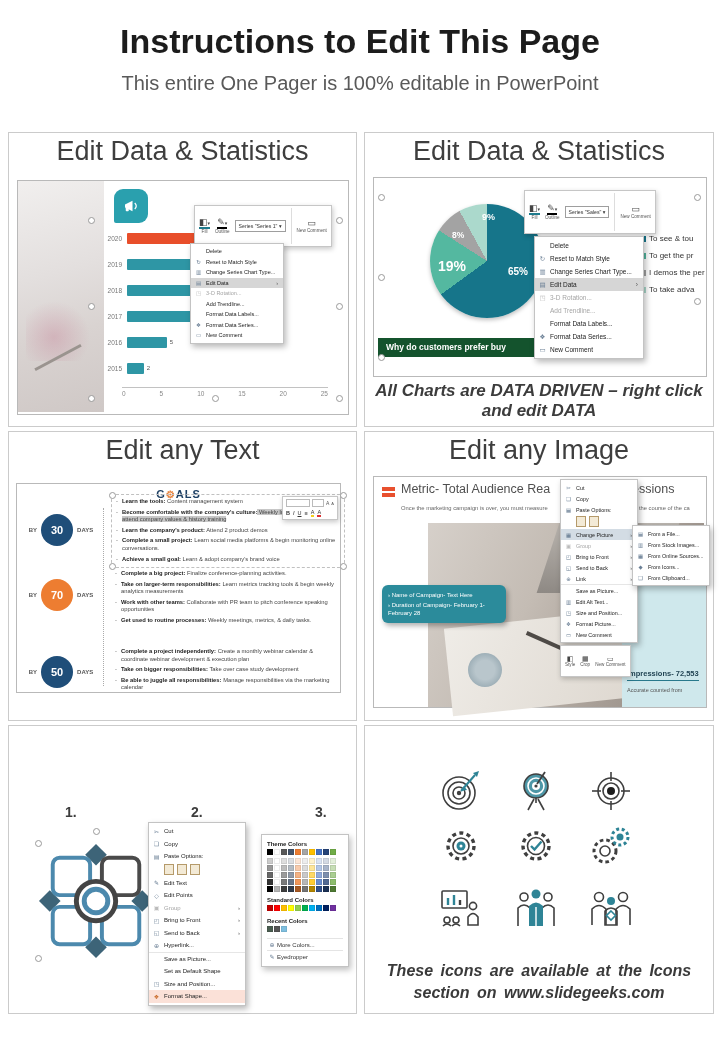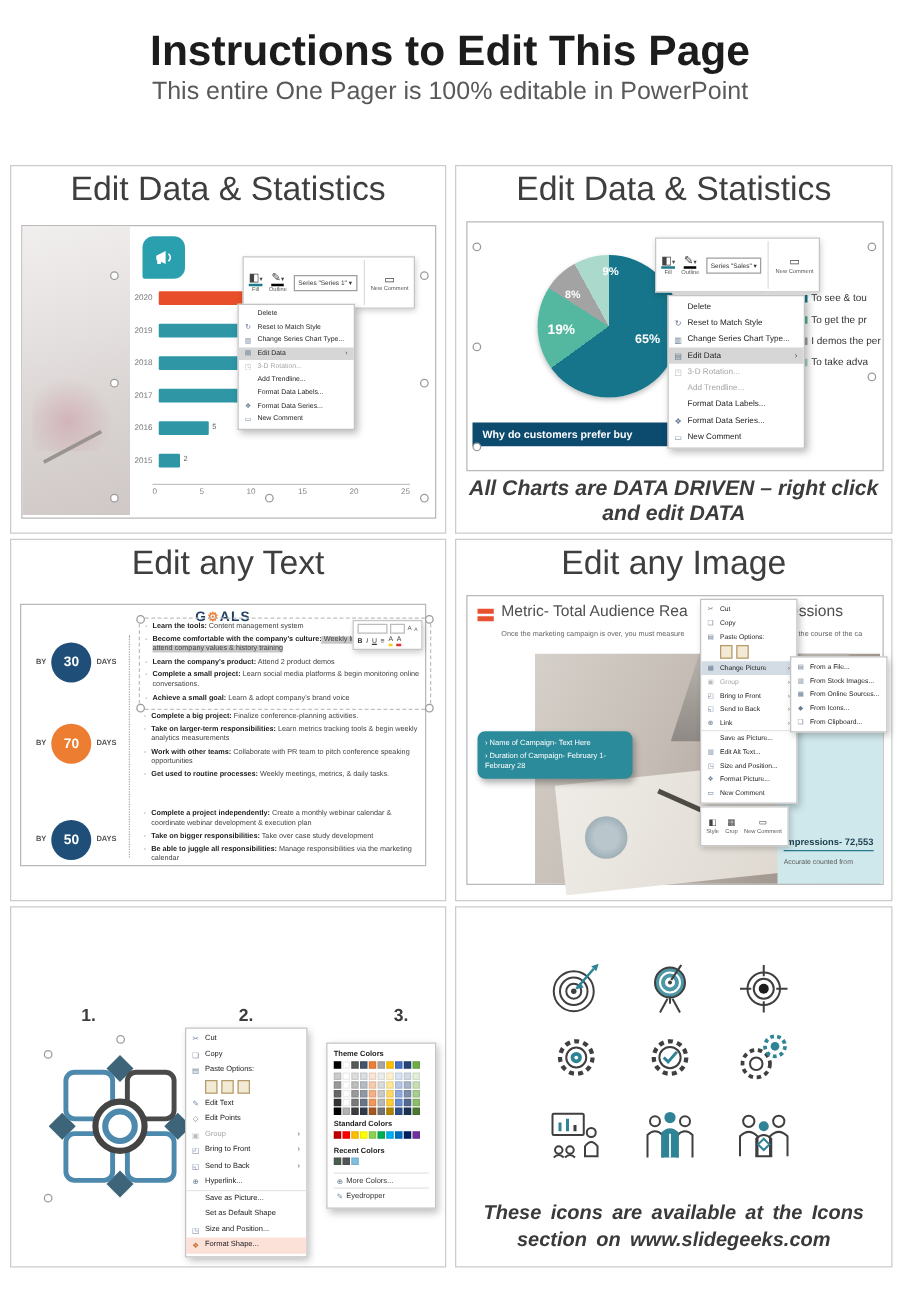--- a/index.html
+++ b/index.html
@@ -59,21 +59,21 @@
   .icw{position:absolute;width:44px;height:44px;}
   .cap{font-weight:bold;font-style:italic;color:#3a3a3a;text-align:center;}
   .steplab{position:absolute;font-size:14px;font-weight:bold;color:#3d3d3d;}
 </style>
 </head>
 <body>
 
 <div id="page">
 
   <div class="abs" style="left:0;top:22px;width:720px;text-align:center;font-size:34px;font-weight:bold;color:#1c1c1c;">Instructions to Edit This Page</div>
-  <div class="abs" style="left:0;top:62px;width:720px;text-align:center;font-size:20px;color:#595959;">This entire One Pager is 100% editable in PowerPoint</div>
+  <div class="abs" style="left:0;top:72px;width:720px;text-align:center;font-size:20px;color:#595959;">This entire One Pager is 100% editable in PowerPoint</div>
 
   <div class="panel" style="left:8px;top:132px;width:347px;height:293px;">
     <div class="ph">Edit Data &amp; Statistics</div>
     <div class="shot" style="left:8px;top:47px;width:330px;height:233px;">
       <div class="abs" style="left:0;top:0;width:86px;height:231px;background:linear-gradient(165deg,#f1efee 0%,#e3dfde 40%,#d9d3d1 65%,#cfc8c6 100%);">
         <div class="abs" style="left:8px;top:120px;width:70px;height:60px;background:radial-gradient(circle at 40% 60%,rgba(196,122,146,.35),rgba(196,122,146,0) 65%);"></div>
         <div class="abs" style="left:14px;top:175px;width:52px;height:3px;background:#9a948f;transform:rotate(-28deg);"></div>
       </div>
       <div class="abs" style="left: 96px; top: 8px; width: 34px; height: 34px; border-radius: 9px 9px 9px 2px; display: flex; align-items: center; justify-content: center; background: rgb(42, 160, 174);" id="badge">
         <svg width="18" height="18" viewBox="0 0 24 24">
@@ -201,21 +201,21 @@
           </div>
       </div>
     </div>
   </div>
 
   <div class="panel" style="left:364px;top:132px;width:348px;height:293px;">
     <div class="ph">Edit Data &amp; Statistics</div>
     <div class="shot" style="left:8px;top:44px;width:332px;height:198px;">
       <div class="abs" style="left: 56px; top: 26px; width: 114px; height: 114px; border-radius: 50%; box-shadow: rgba(0, 0, 0, 0.25) 0px 2px 4px; background: conic-gradient(rgb(22, 117, 138) 0deg, rgb(22, 117, 138) 234deg, rgb(84, 184, 160) 234deg, rgb(84, 184, 160) 302.4deg, rgb(163, 163, 163) 302.4deg, rgb(163, 163, 163) 331.2deg, rgb(171, 217, 204) 331.2deg, rgb(171, 217, 204) 363.6deg);" id="pie">
         <span class="abs" style="left:78px;top:62px;font-size:10px;font-weight:bold;color:#fff;">65%</span>
-        <span class="abs" style="left:8px;top:54px;font-size:11px;font-weight:bold;color:#fff;">19%</span>
+        <span class="abs" style="left:8px;top:54px;font-size:14px;font-weight:bold;color:#fff;">19%</span>
         <span class="abs" style="left:22px;top:26px;font-size:8.5px;font-weight:bold;color:#fff;">8%</span>
         <span class="abs" style="left:52px;top:8px;font-size:9px;font-weight:bold;color:#fff;">9%</span>
       </div>
       <div class="abs" style="left:266px;top:52px;width:66px;">
         <div class="lgrow">
             <span class="lgsw" style="background: rgb(22, 117, 138);"></span>
             <span class="lgtx">To see &amp; tou</span>
           </div>
         <div class="lgrow">
             <span class="lgsw" style="background: rgb(84, 184, 160);"></span>
@@ -223,21 +223,21 @@
           </div>
         <div class="lgrow">
             <span class="lgsw" style="background: rgb(163, 163, 163);"></span>
             <span class="lgtx">I demos the per</span>
           </div>
         <div class="lgrow">
             <span class="lgsw" style="background: rgb(171, 217, 204);"></span>
             <span class="lgtx">To take adva</span>
           </div>
       </div>
-      <div class="abs" style="left: 4px; top: 160px; width: 196px; height: 19px; line-height: 19px; padding-left: 8px; font-size: 8.5px; font-weight: bold; color: rgb(255, 255, 255); white-space: nowrap; overflow: hidden; background: #0c4a6e;" id="banner">Why do customers prefer buy</div>
+      <div class="abs" style="left: 4px; top: 160px; width: 196px; height: 19px; line-height: 19px; padding-left: 8px; font-size: 8.5px; font-weight: bold; color: rgb(255, 255, 255); white-space: nowrap; overflow: hidden; background: #14532d;" id="banner">Why do customers prefer buy</div>
       <div class="hdl" style="left:4px;top:16px;"></div>
       <div class="hdl" style="left:4px;top:96px;"></div>
       <div class="hdl" style="left:4px;top:176px;"></div>
       <div class="hdl" style="left:320px;top:16px;"></div>
       <div class="hdl" style="left:320px;top:120px;"></div>
 
       <div class="mtb" style="left:150px;top:12px;height:38px;">
         <div class="tbi">
           <div class="tbico" style="border-bottom:2px solid #1f7a8c;"><span>◧</span><span style="font-size:5px;">▾</span></div>
           <div class="tblbl">Fill</div>

